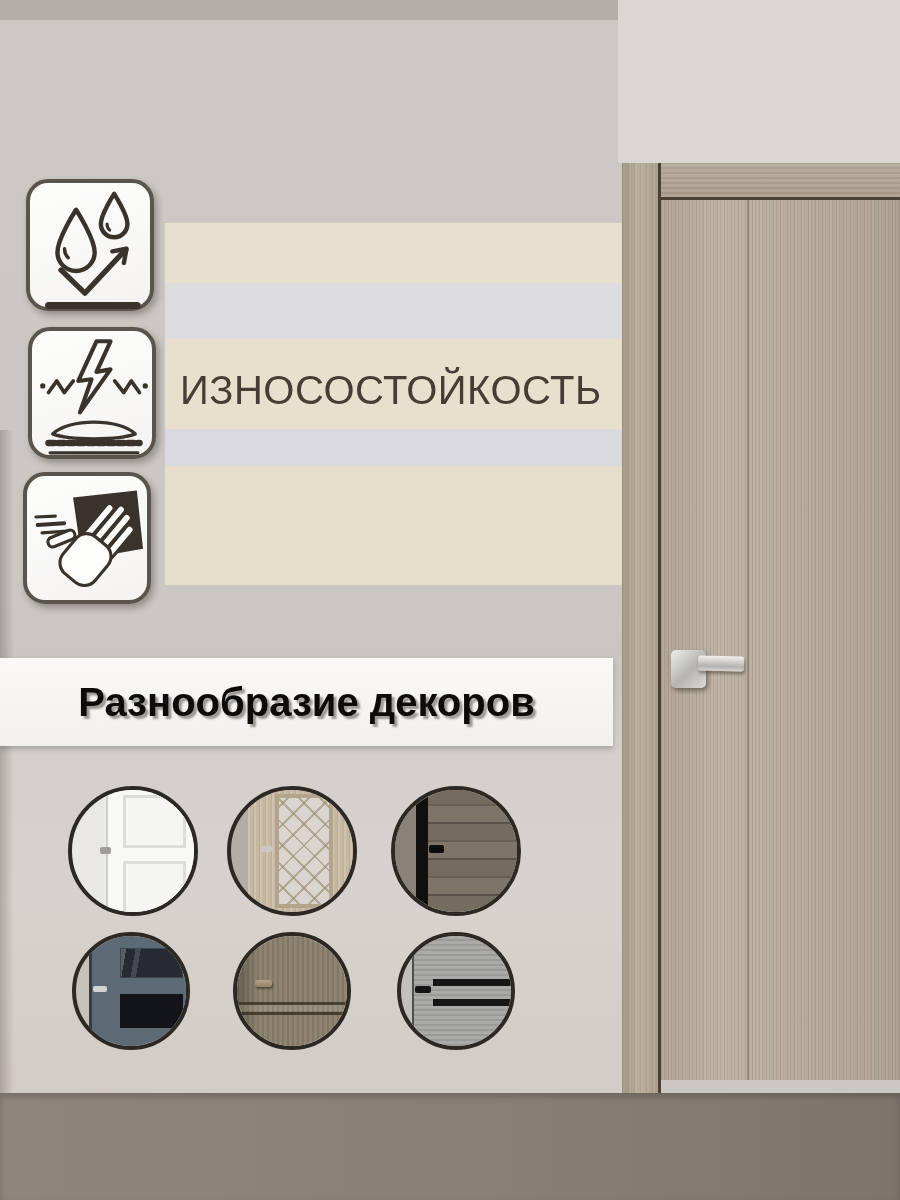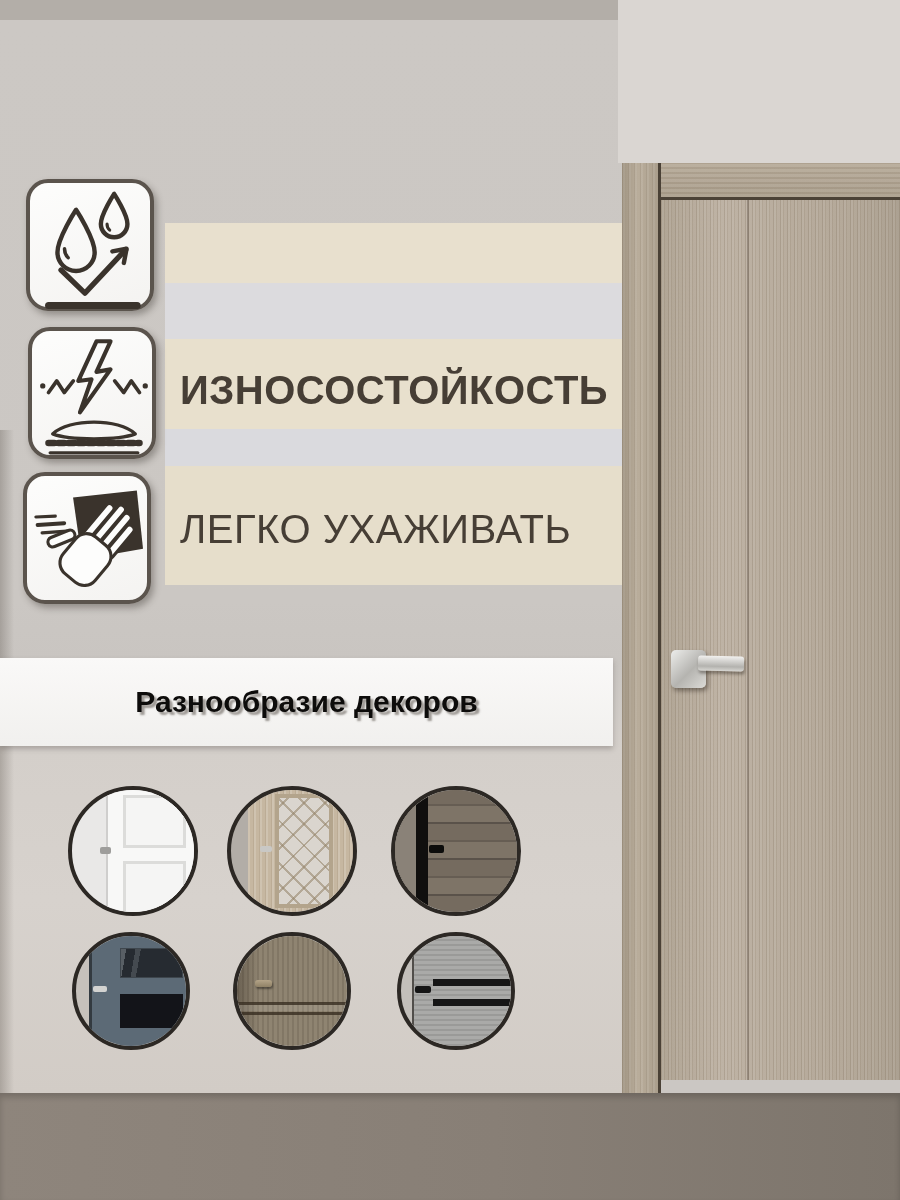--- a/index.html
+++ b/index.html
@@ -64,39 +64,39 @@
     display:flex;flex-direction:column;align-items:center;justify-content:center;}
   .header-line1{position:static;font-size:52px;line-height:58px;font-weight:bold;color:#0d0c0b;
     letter-spacing:0.5px;text-shadow:3px 3px 2px rgba(120,114,108,0.75);white-space:nowrap;}
   .header-line2{position:static;font-size:55px;line-height:60px;font-weight:bold;color:#0d0c0b;
     letter-spacing:1px;text-shadow:3px 3px 2px rgba(120,114,108,0.75);white-space:nowrap;}
 
   .title-band{left:0;top:658px;width:613px;height:88px;
     background:linear-gradient(180deg,#faf9f8,#f1f0ee);
     box-shadow:0 3px 5px rgba(60,55,50,0.28);
     display:flex;align-items:center;justify-content:center;}
-  .title-text{position:static;font-size:30px;font-weight:bold;color:#0d0c0b;
+  .title-text{position:static;font-size:40px;font-weight:bold;color:#0d0c0b;
     text-shadow:3px 3px 2px rgba(120,114,108,0.7);white-space:nowrap;}
 
   .footer-band{left:0;top:1093px;width:900px;height:107px;
     background:linear-gradient(90deg,#8e857c,#887f76 55%,#7d756c);
     box-shadow:inset 0 4px 6px rgba(0,0,0,0.18);}
 
   
   .icon-box{width:128px;height:132px;border:4px solid #5b544d;border-radius:22px;
     background:linear-gradient(160deg,#fdfdfc,#f4f3f1);
     box-shadow:3px 4px 7px rgba(40,34,28,0.35);}
   .icon-box svg{position:static;display:block;margin:2px auto;}
   #icon-box-1{left:26px;top:179px;}
   #icon-box-2{left:28px;top:327px;}
   #icon-box-3{left:23px;top:472px;}
   .feat-label{left:180px;font-size:40px;line-height:48px;color:#463e35;
     letter-spacing:0.5px;white-space:nowrap;}
   #feat-label-1{top:224px;}
-  #feat-label-2{top:366px;font-weight:bold;}
+  #feat-label-2{top:366px;}
   #feat-label-3{top:505px;}
 
   
   .decor-circle{border-radius:50%;border:4px solid #2c2824;overflow:hidden;background:#ddd;}
   .decor-circle *{position:absolute;}
   #c1{left:68px;top:786px;width:130px;height:130px;background:#e9e8e7;}
   #c2{left:227px;top:786px;width:130px;height:130px;background:#b2ada7;}
   #c3{left:391px;top:786px;width:130px;height:130px;}
   #c4{left:72px;top:932px;width:118px;height:118px;background:#c6c1bb;}
   #c5{left:233px;top:932px;width:118px;height:118px;}
@@ -213,21 +213,20 @@
       <g transform="rotate(40 70 85)">
         <rect x="30" y="76" width="11" height="32" rx="5.5" fill="#fdfdfc" stroke-width="3.5" transform="rotate(28 35 92)"></rect>
         <rect x="50" y="26" width="10" height="50" rx="5" fill="#fdfdfc" stroke-width="3.5"></rect>
         <rect x="61" y="19" width="10" height="57" rx="5" fill="#fdfdfc" stroke-width="3.5"></rect>
         <rect x="72" y="22" width="10" height="54" rx="5" fill="#fdfdfc" stroke-width="3.5"></rect>
         <rect x="83" y="30" width="10" height="46" rx="5" fill="#fdfdfc" stroke-width="3.5"></rect>
         <rect x="48" y="66" width="47" height="54" rx="16" fill="#fdfdfc" stroke-width="3.5"></rect>
       </g>
     </svg>
   </div>
-  <div class="feat-label" id="feat-label-3">ЛЕГКО УХАЖИВАТЬ</div>
 
   <div class="title-band">
     <div class="title-text">Разнообразие декоров</div>
   </div>
 
   <div class="decor-circle" id="c1">
     <div class="c1-door">
       <div class="c1-panel p1"></div>
       <div class="c1-panel p2"></div>
     </div>

